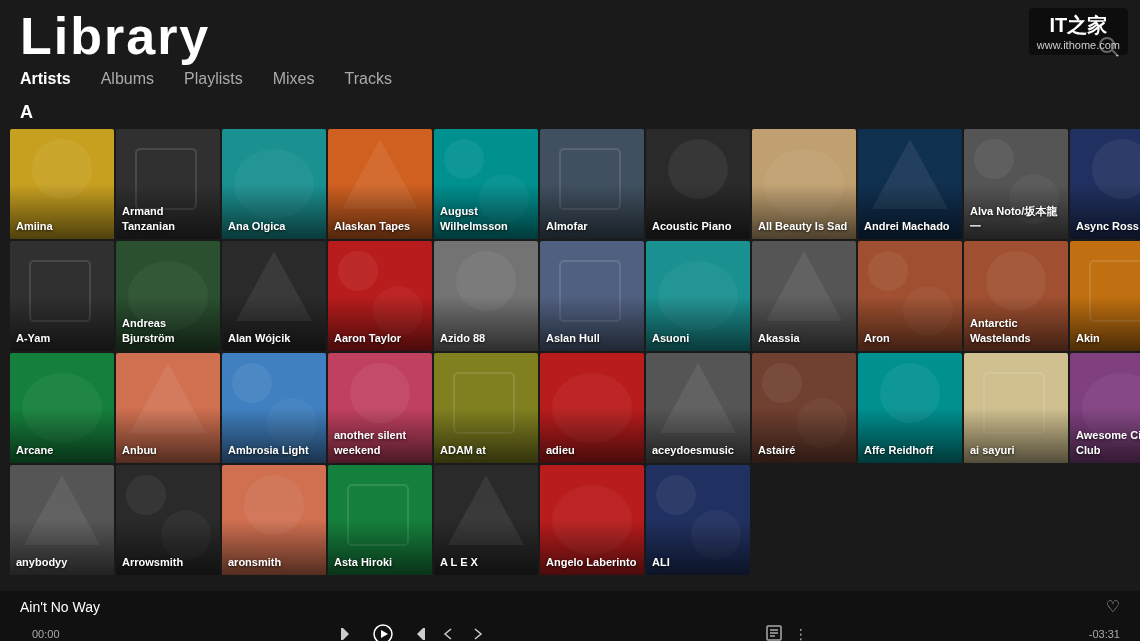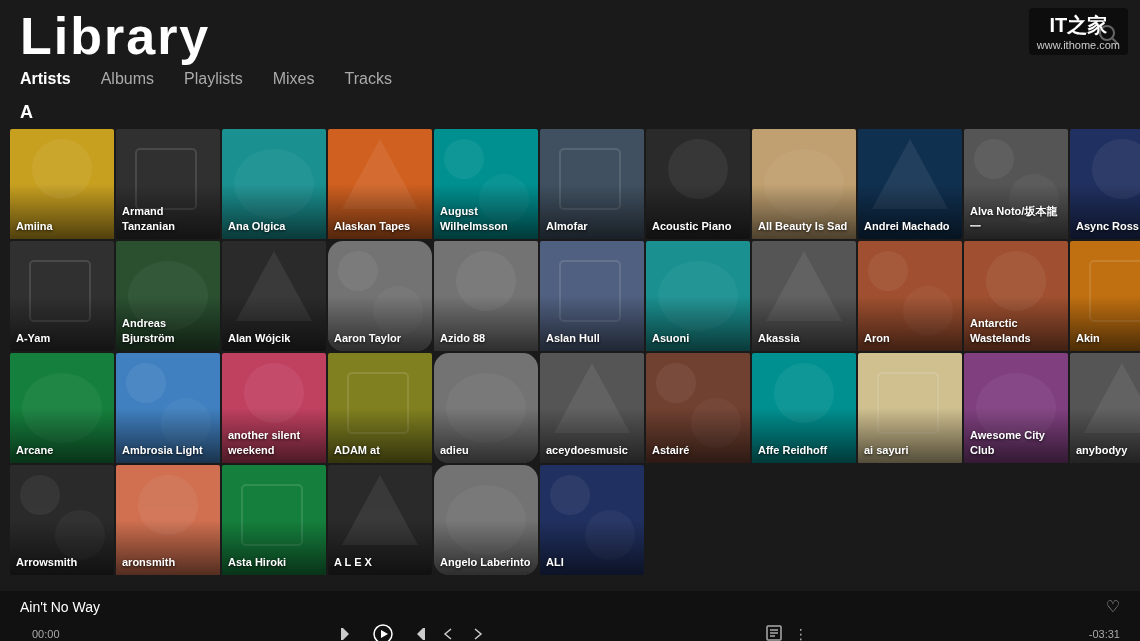--- a/index.html
+++ b/index.html
@@ -9,21 +9,21 @@
       background: #1a1a1a;
       color: #fff;
       font-family: Arial, sans-serif;
       overflow: hidden;
       position: relative;
     }
 
     
     .header {
       display: flex;
-      align-items: center;
+      align-items: flex-end;
       justify-content: space-between;
       padding: 10px 20px 0 20px;
     }
     .title-area h1 {
       font-size: 52px;
       font-weight: 900;
       color: #fff;
       letter-spacing: 2px;
       line-height: 1;
     }
@@ -187,21 +187,21 @@
     .bg-olive { background: #808020; }
     .bg-pink { background: #c04060; }
     .bg-navy { background: #203060; }
     .bg-slate { background: #405060; }
     .bg-forest { background: #2a5030; }
     .bg-cream { background: #d0c090; }
     .bg-charcoal { background: #303030; }
     .bg-magenta { background: #804080; }
     .bg-sienna { background: #a05030; }
     .bg-amber { background: #c07010; }
-    .bg-rose { background: #737373; border-radius: 15px; }
+    .bg-rose { background: #b91c1c; }
     .bg-coral { background: #d07050; }
     .bg-mint { background: #737373; }
     .bg-dusk { background: #506080; }
 
     
     .watermark {
       position: absolute;
       top: 8px;
       right: 12px;
       background: rgba(0,0,0,0.5);
@@ -400,20 +400,27 @@
       </svg>
       <div class="overlay"></div>
       <div class="card-label">Akin</div>
     </div>
     <div class="artist-card bg-purple">
       <svg width="104" height="110" style="position:absolute;top:0;left:0;opacity:0.3">
         <ellipse cx="52" cy="55" rx="40" ry="35" fill="rgba(255,255,255,0.15)"></ellipse>
       </svg>
       <div class="overlay"></div>
       <div class="card-label">Arcane</div>
+    </div>
+    <div class="artist-card bg-coral">
+      <svg width="104" height="110" style="position:absolute;top:0;left:0;opacity:0.25">
+        <polygon points="52,10 90,80 14,80" fill="rgba(255,255,255,0.3)"></polygon>
+      </svg>
+      <div class="overlay"></div>
+      <div class="card-label">Anbuu</div>
     </div>
     <div class="artist-card bg-lightblue">
       <svg width="104" height="110" style="position:absolute;top:0;left:0;opacity:0.2">
         <circle cx="30" cy="30" r="20" fill="rgba(255,255,255,0.3)"></circle>
         <circle cx="70" cy="70" r="25" fill="rgba(255,255,255,0.2)"></circle>
       </svg>
       <div class="overlay"></div>
       <div class="card-label">Ambrosia Light</div>
     </div>
     <div class="artist-card bg-pink">

